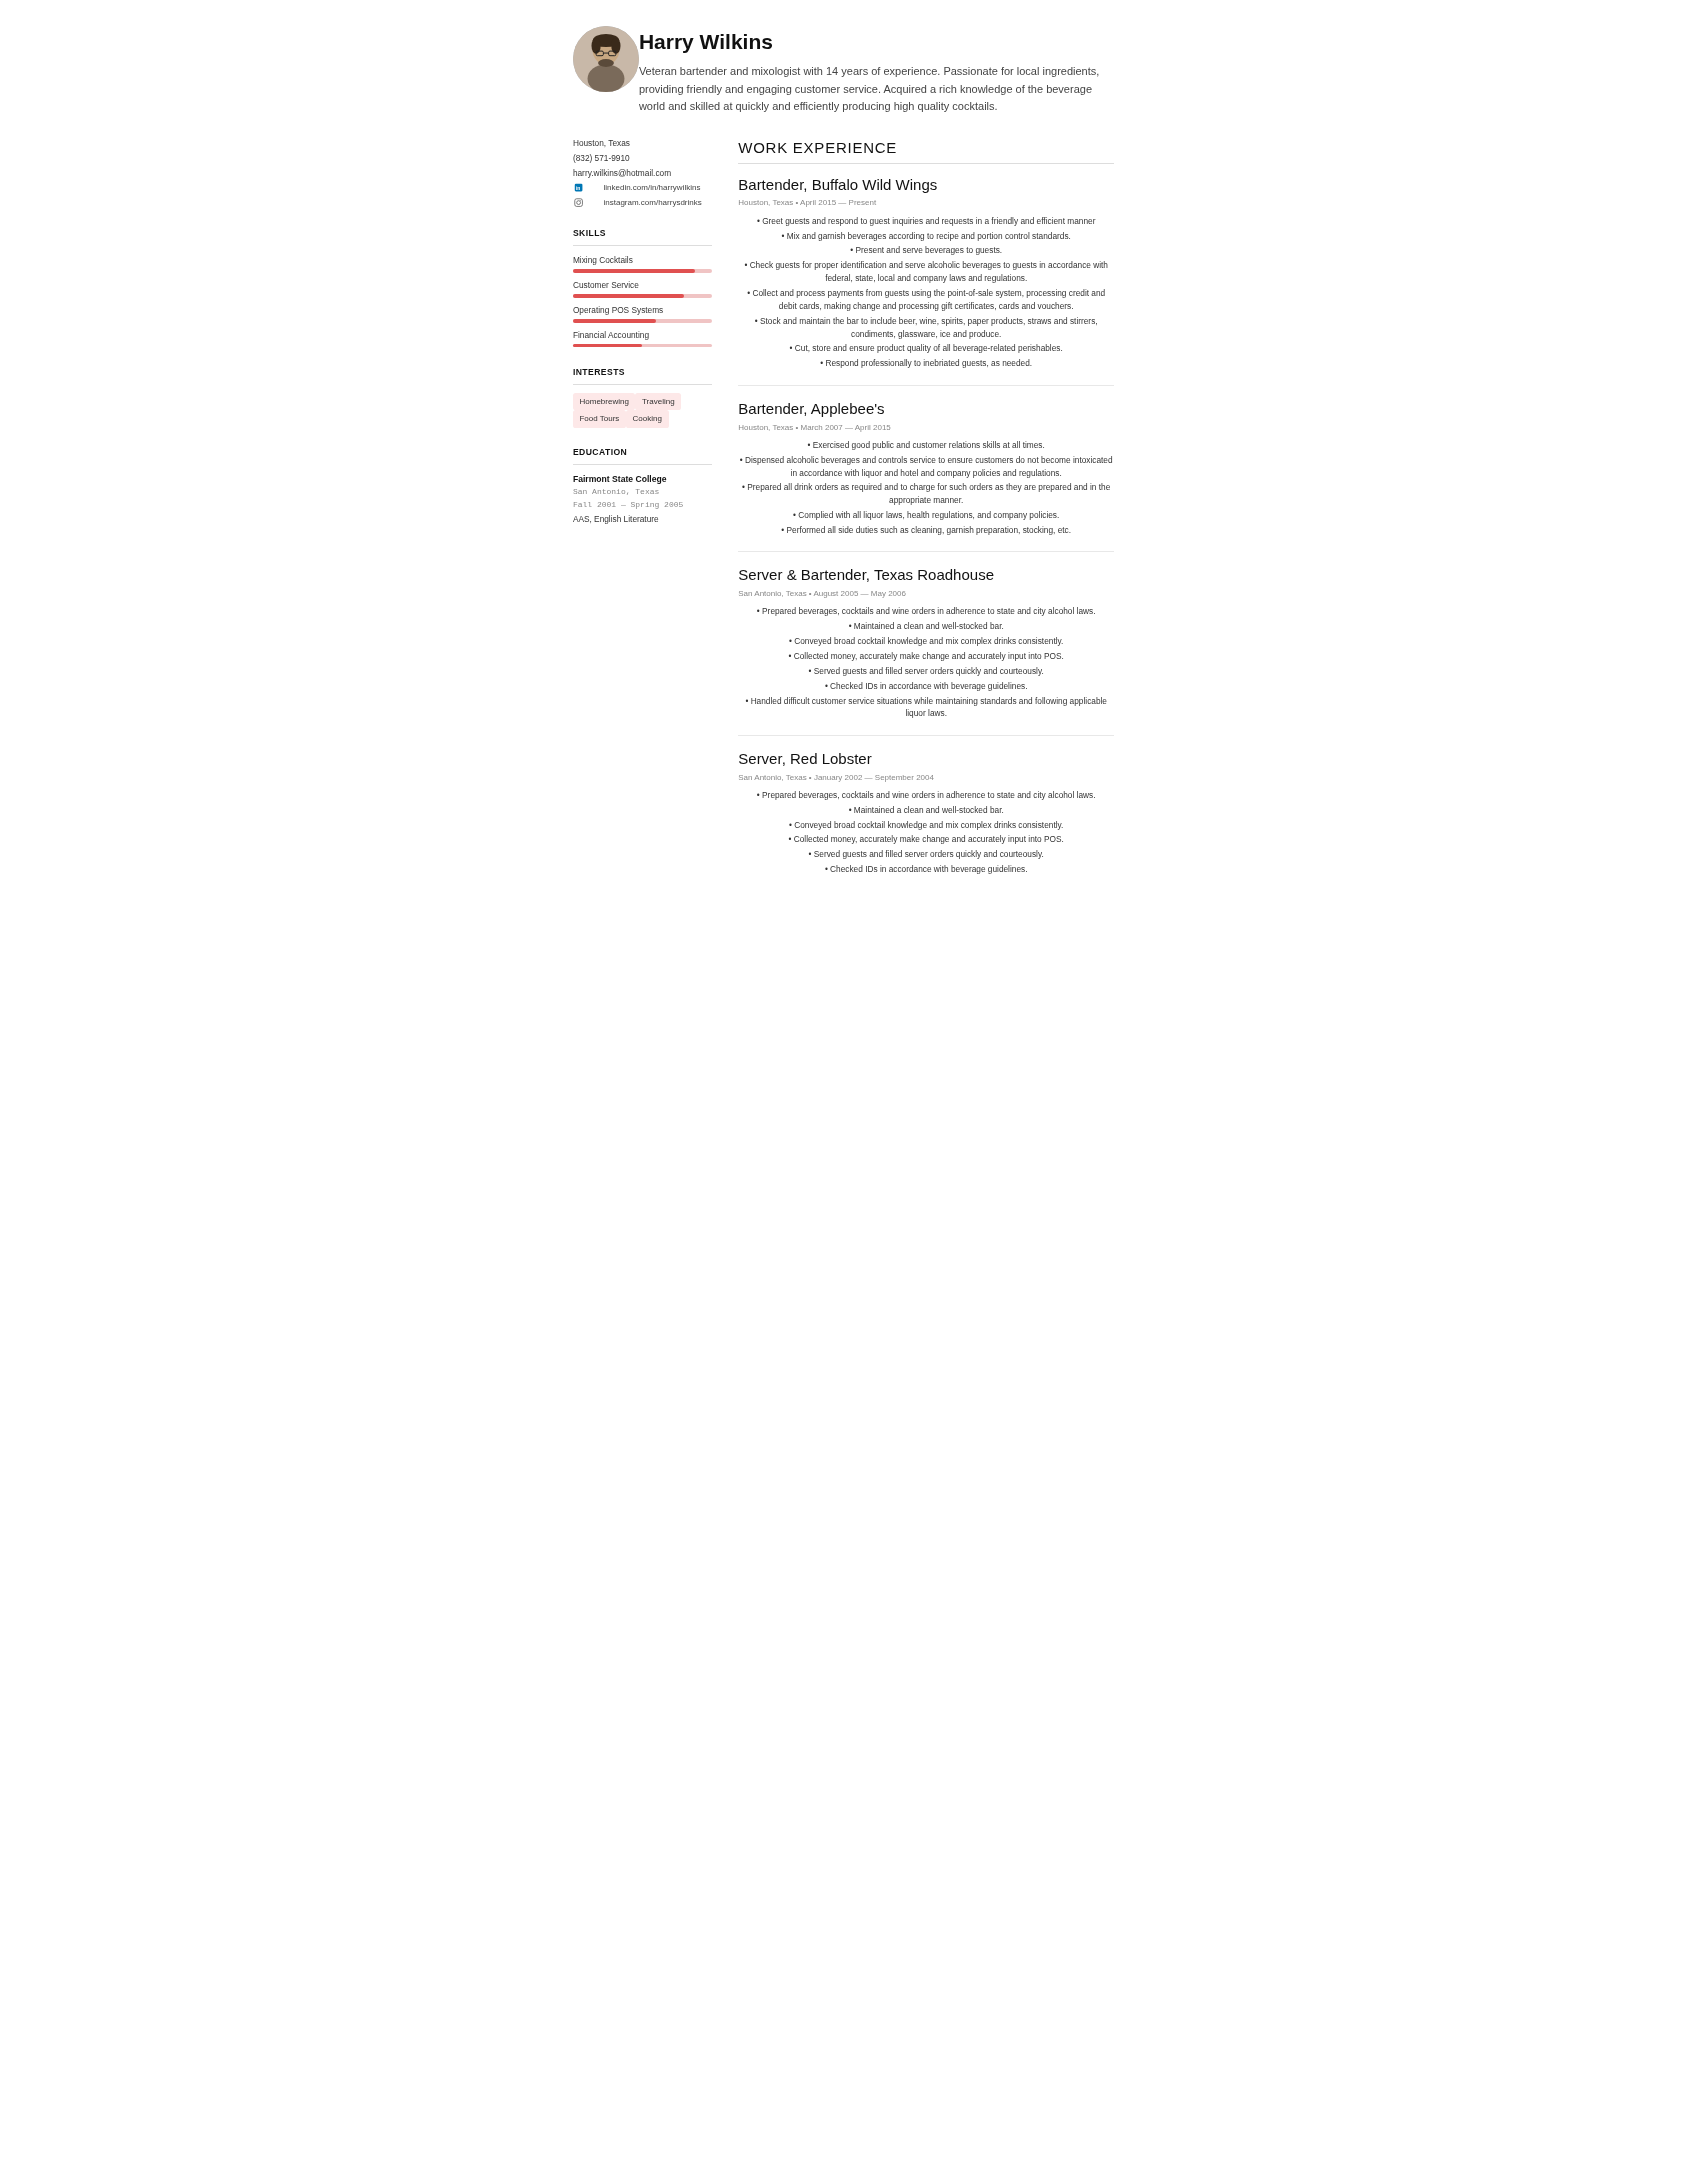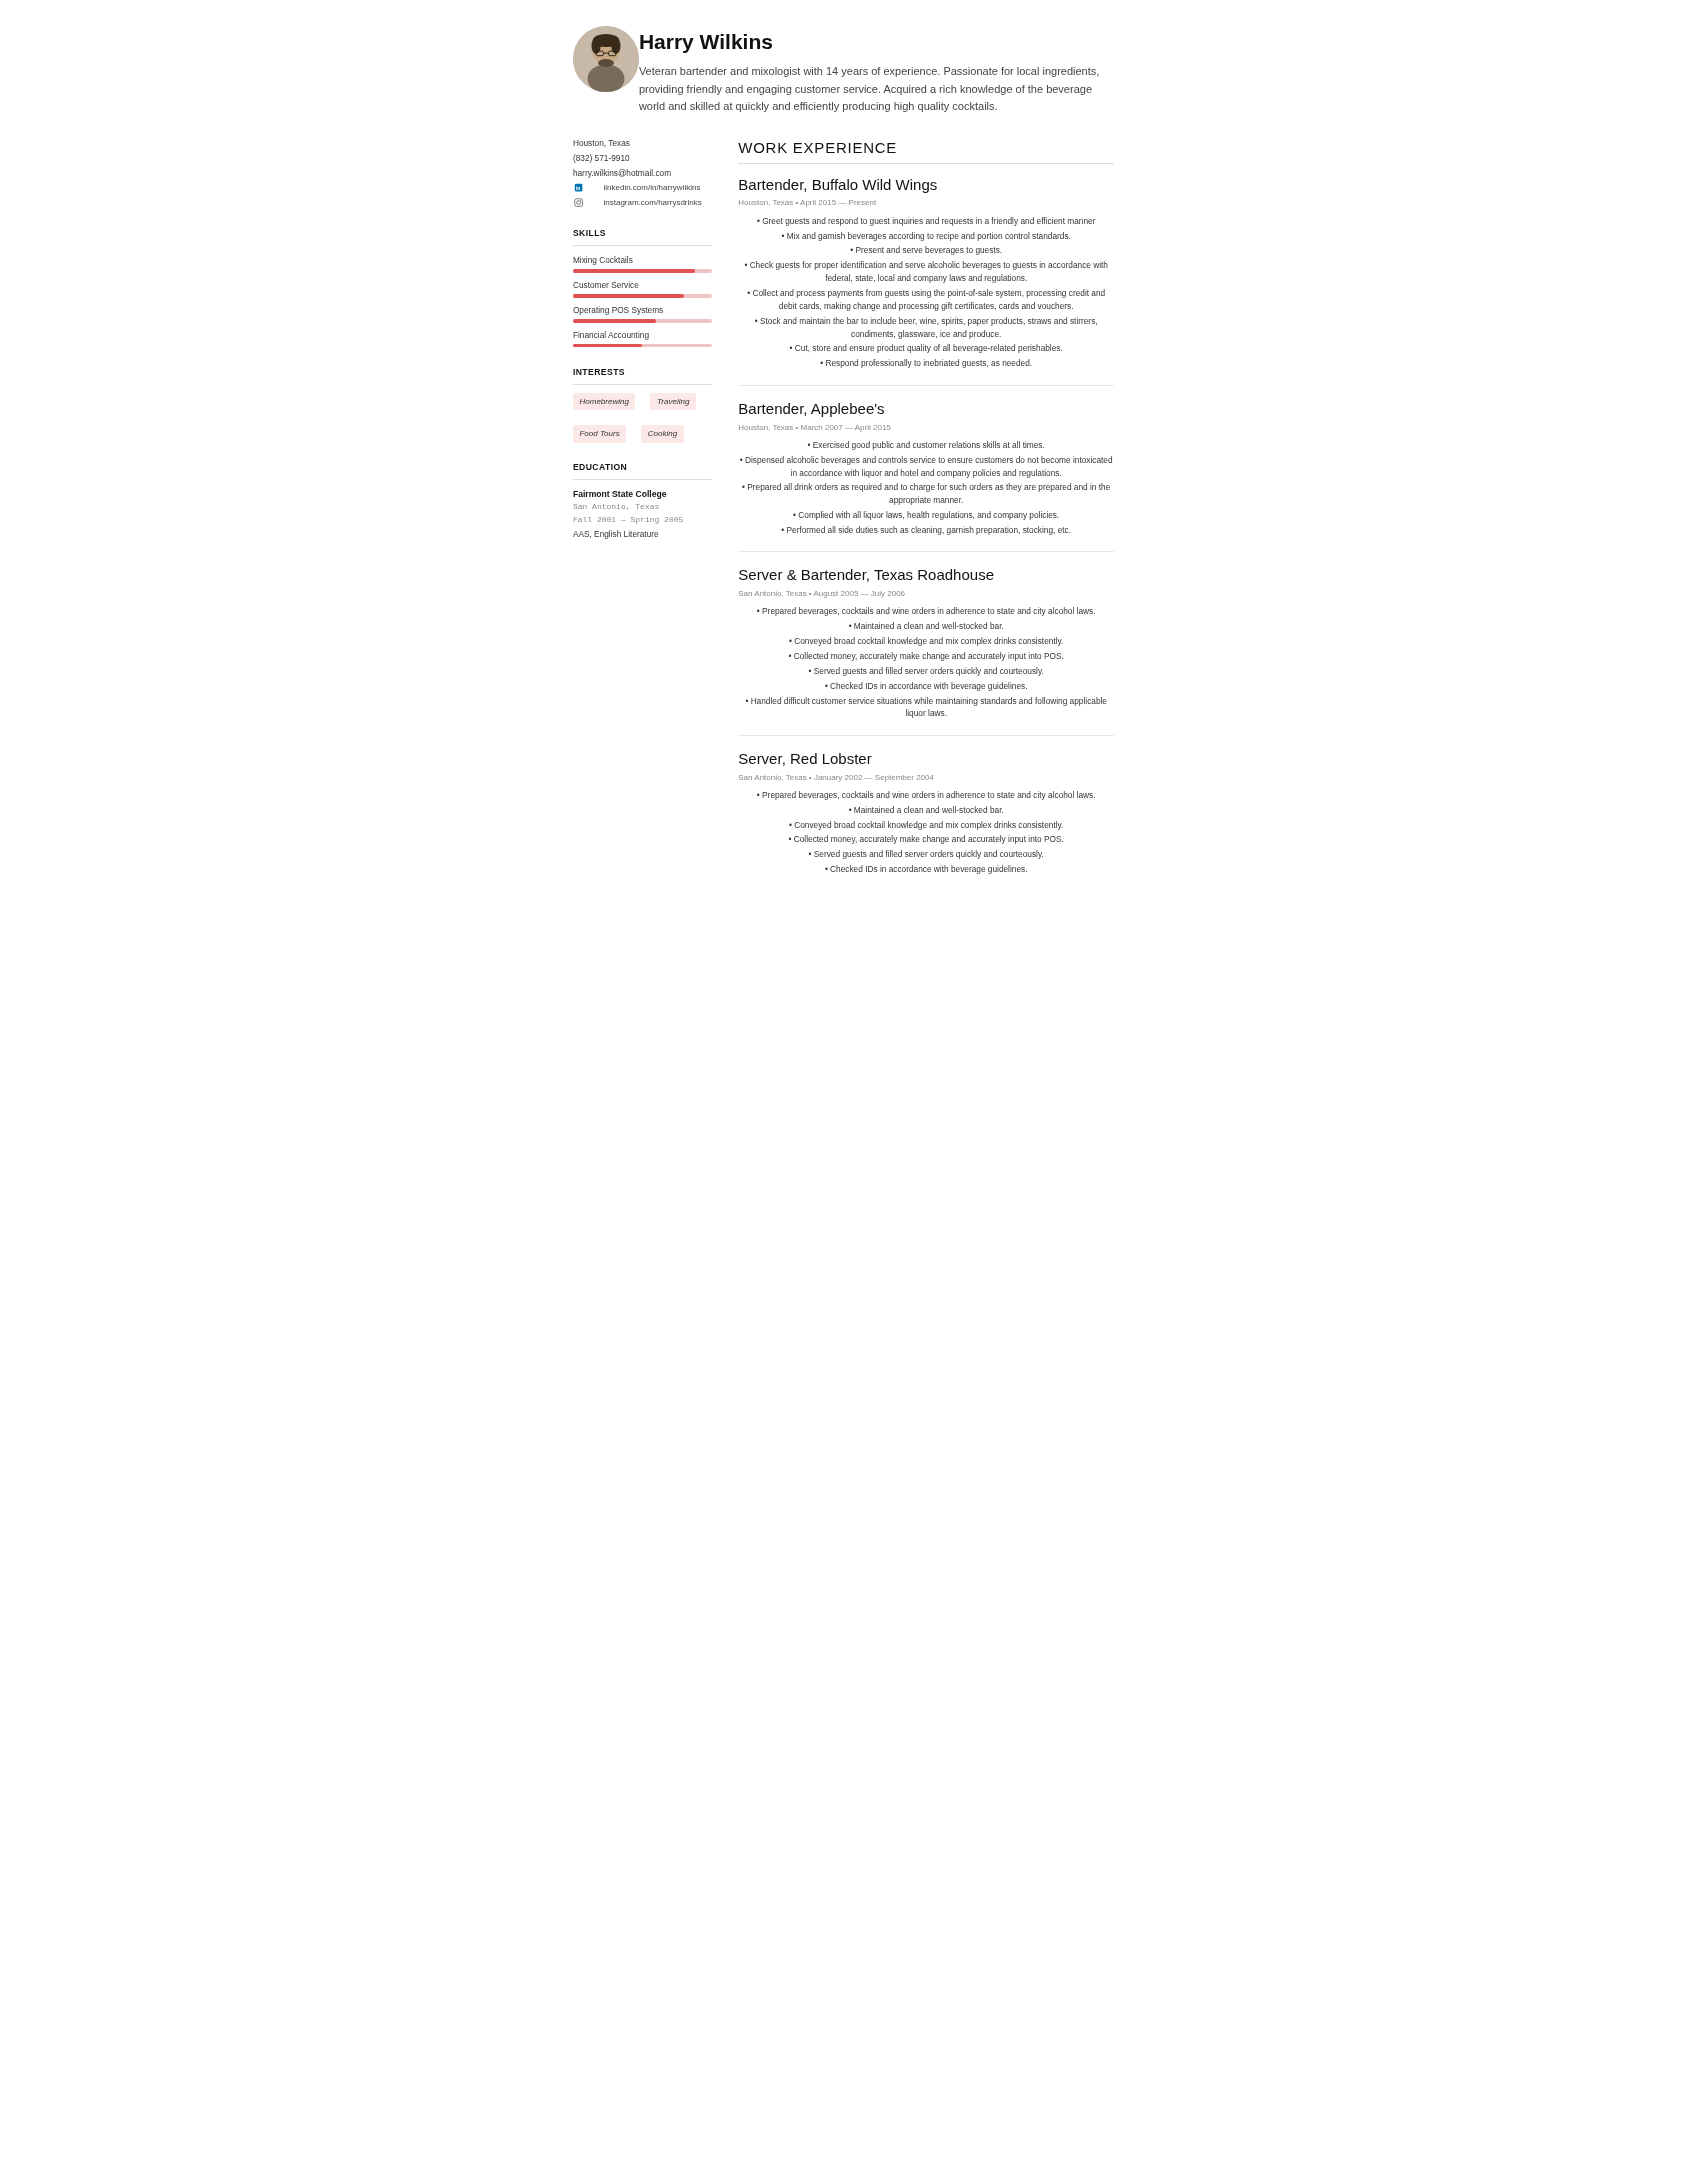--- a/index.html
+++ b/index.html
@@ -111,22 +111,21 @@
     }
     .skill-bar-fill {
       height: 3.3px;
       background: #e05050;
       border-radius: 2px;
     }
     
     .interest-tags {
       display: flex;
       flex-wrap: wrap;
-      gap: 15px;
-      font-style: italic;
+      gap: 0;
     }
     .interest-tag {
       background: #fde8e8;
       color: #333;
       border-radius: 2.6px;
       padding: 2.6px 6.6px;
       font-size: 8px;
     }
     
     .edu-name {
@@ -334,21 +333,21 @@
                 <li>Exercised good public and customer relations skills at all times.</li>
                 <li>Dispensed alcoholic beverages and controls service to ensure customers do not become intoxicated in accordance with liquor and hotel and company policies and regulations.</li>
                 <li>Prepared all drink orders as required and to charge for such orders as they are prepared and in the appropriate manner.</li>
                 <li>Complied with all liquor laws, health regulations, and company policies.</li>
                 <li>Performed all side duties such as cleaning, garnish preparation, stocking, etc.</li>
               </ul>
   </div>
             <hr class="job-separator">
             <div class="job-block">
     <div class="job-title">Server &amp; Bartender, Texas Roadhouse</div>
-    <div class="job-meta">San Antonio, Texas • August 2005 — July 2006</div>
+    <div class="job-meta">San Antonio, Texas • August 2005 — May 2006</div>
     <ul class="job-bullets">
                 <li>Prepared beverages, cocktails and wine orders in adherence to state and city alcohol laws.</li>
                 <li>Maintained a clean and well-stocked bar.</li>
                 <li>Conveyed broad cocktail knowledge and mix complex drinks consistently.</li>
                 <li>Collected money, accurately make change and accurately input into POS.</li>
                 <li>Served guests and filled server orders quickly and courteously.</li>
                 <li>Checked IDs in accordance with beverage guidelines.</li>
                 <li>Handled difficult customer service situations while maintaining standards and following applicable liquor laws.</li>
               </ul>
   </div>

